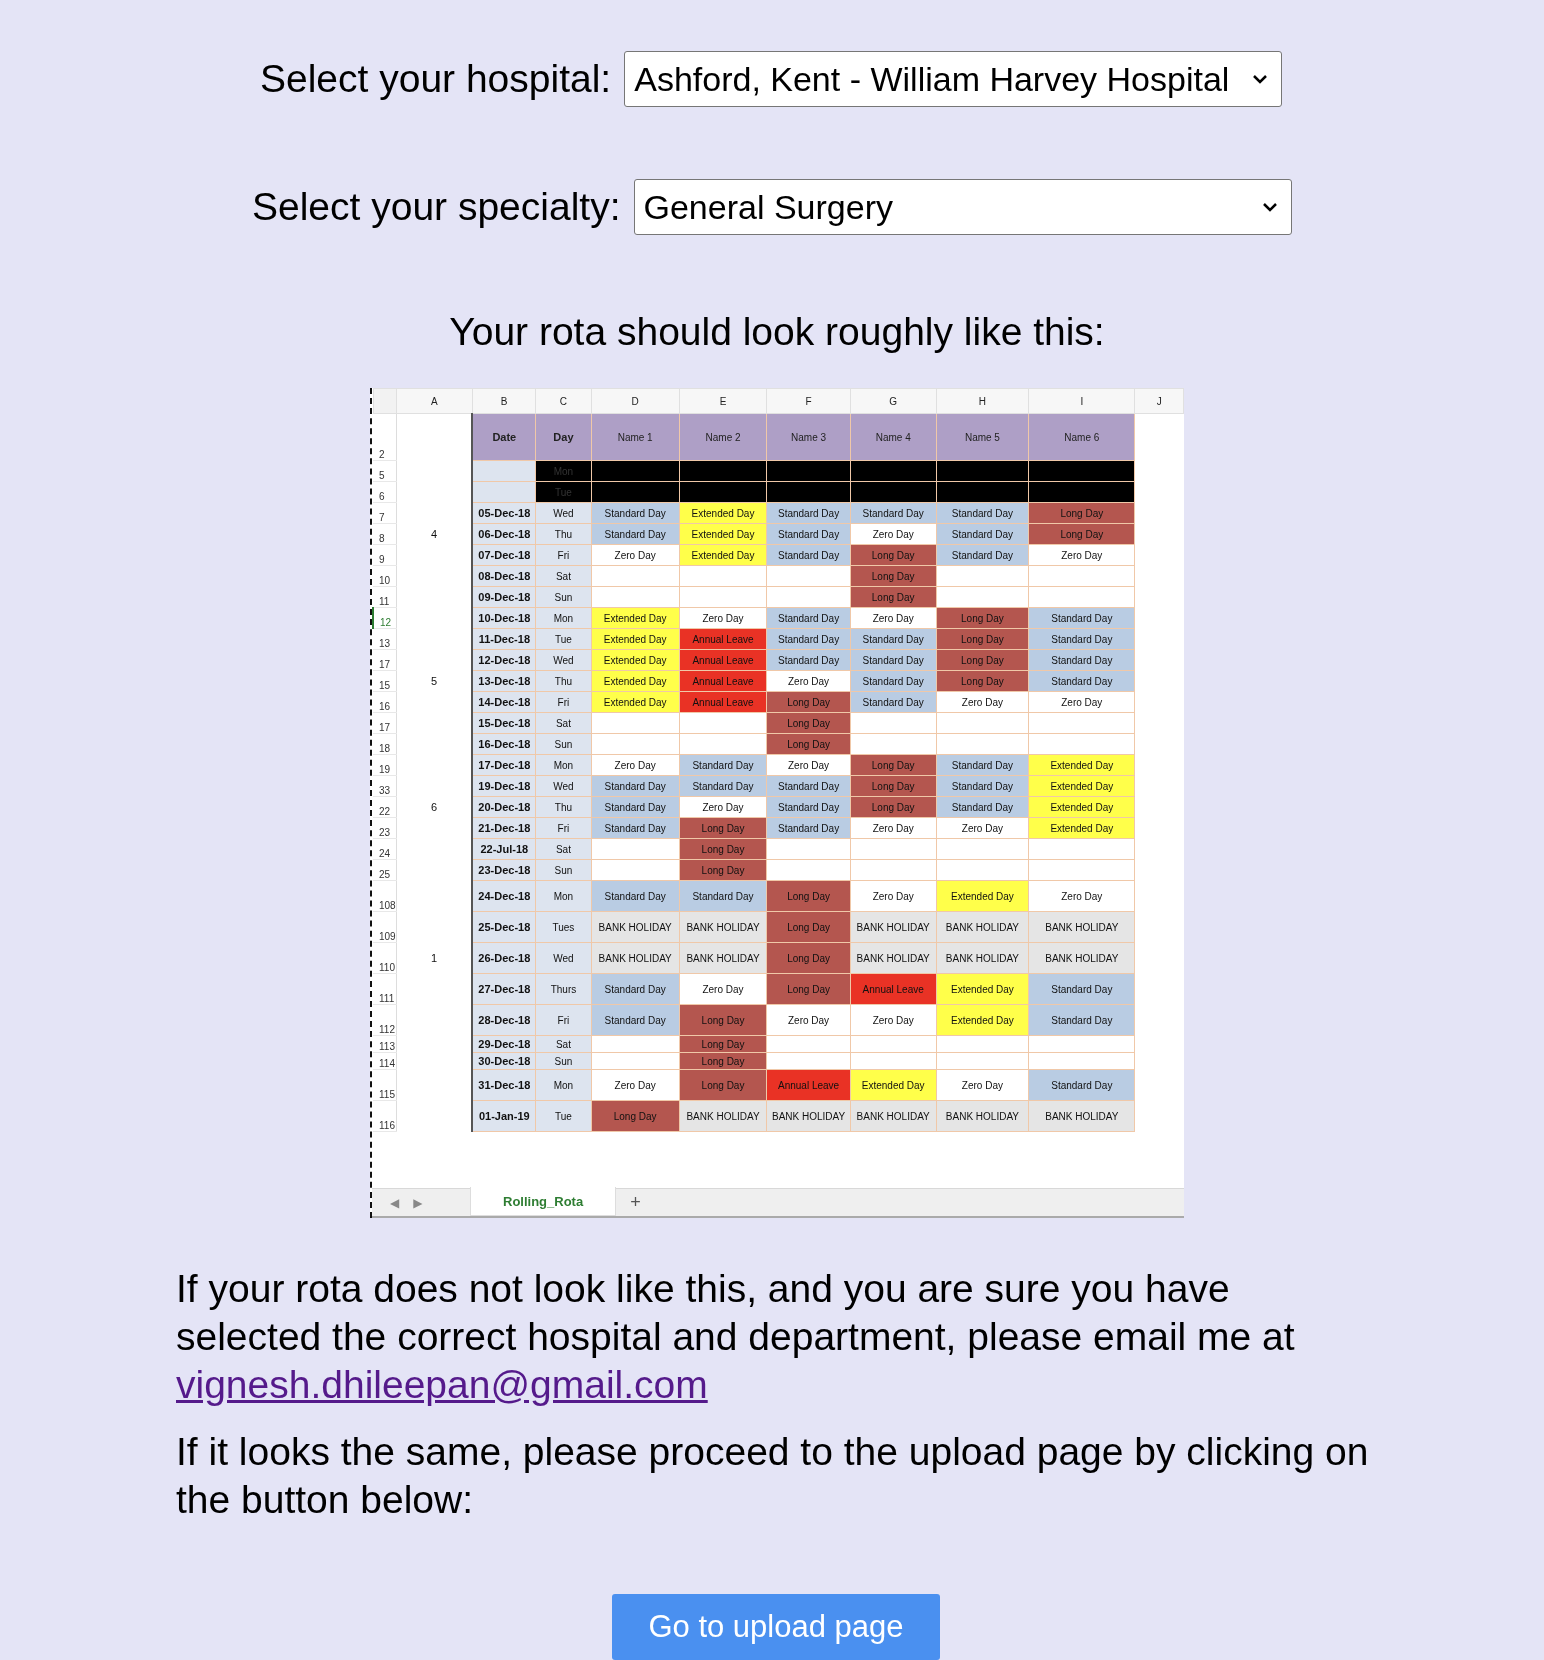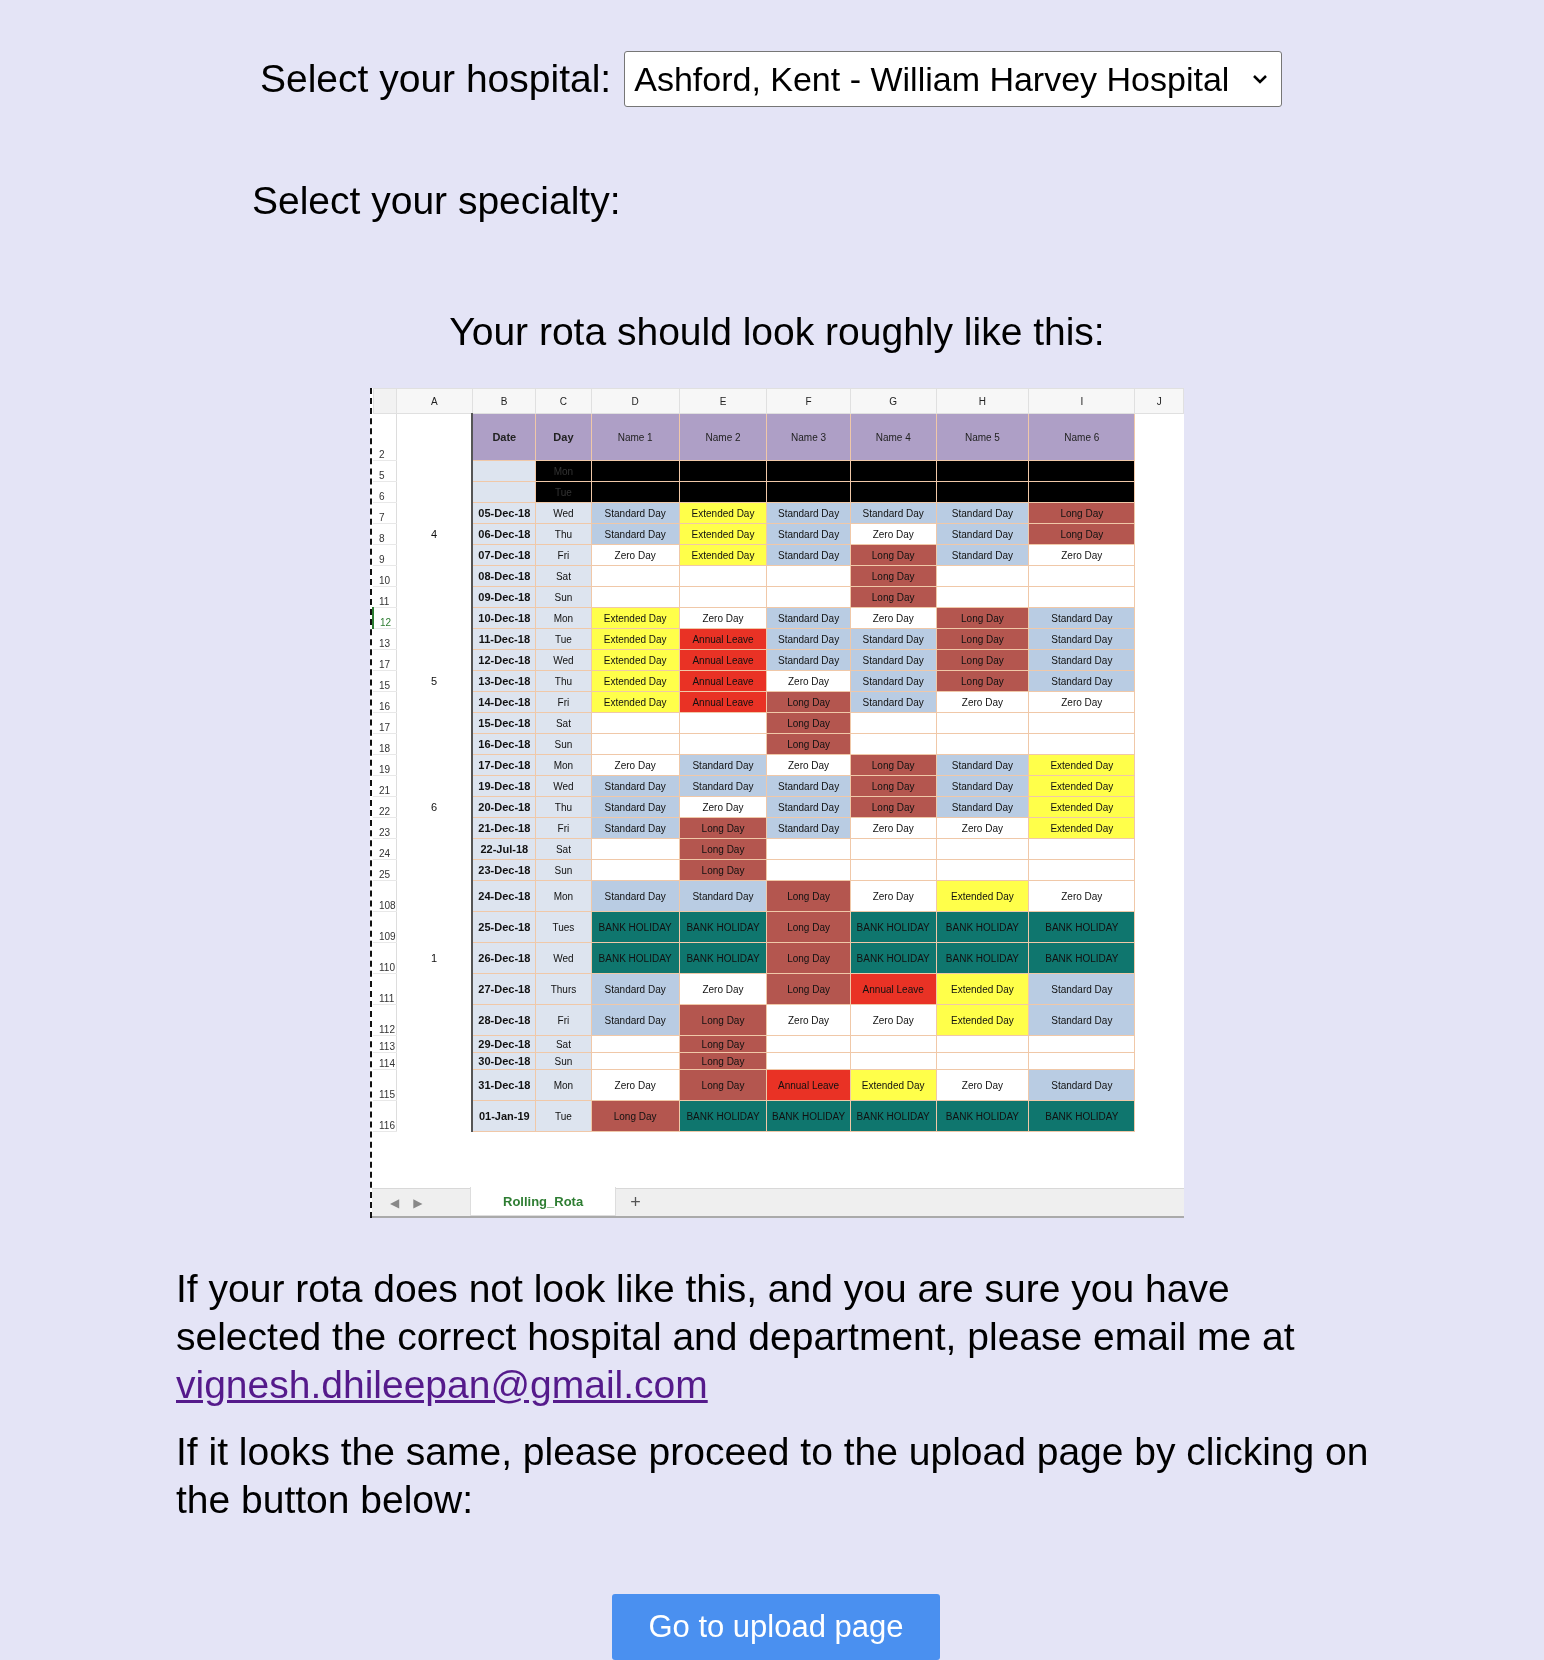--- a/index.html
+++ b/index.html
@@ -36,21 +36,21 @@
   .sheet td.hdr { background:#ae9fc6; color:#222; height:46px; }
   .sheet td.hdr.b { font-weight:bold; font-size:11px; }
   .sheet td.date { background:#dde4ef; font-weight:bold; font-size:11px; }
   .sheet td.day { background:#dde4ef; font-size:10px; }
   .sheet td.black { background:#000; color:#333; }
   .S { background:#b9cce3; }
   .E { background:#ffff4a; }
   .L { background:#b4564f; }
   .A { background:#e93225; }
   .Z { background:#fff; }
-  .B { background:#0f766e; }
+  .B { background:#e5e5e5; }
   .W { background:#fff; }
   .sheet td.colJ { background:#fff; border:none; border-left:1px solid #ddd; }
   .tabbar {
     position:absolute; left:0; bottom:0; width:100%; height:30px; background:#efefef;
     border-top:1px solid #d8d8d8; border-bottom:2px solid #aaa; box-sizing:border-box; display:flex; align-items:center;
   }
   .tabbar .nav { width:80px; display:flex; gap:14px; padding-left:18px; color:#888; font-size:12px; }
   .tabbar .tab { background:#fff; height:28px; margin-top:-2px; padding:0 32px; display:flex; align-items:center; color:#2e7d32; font-size:13px; font-weight:bold; border:1px solid #ddd; border-top:none; }
   .tabbar .add { margin-left:14px; color:#555; font-size:18px; }
 
@@ -70,20 +70,26 @@
   <div class="sel" style="width:658px;">
     <span>Ashford, Kent - William Harvey Hospital</span>
     <svg class="chev" viewBox="0 0 18 18">
         <path d="M3 6 L9 12 L15 6" fill="none" stroke="#000" stroke-width="2.5"></path>
       </svg>
   </div>
 </div>
 
 <div class="row-form" style="left:252px; top:179px;">
   <label>Select your specialty:</label>
+  <div class="sel" style="width:658px;">
+    <span>General Surgery</span>
+    <svg class="chev" viewBox="0 0 18 18">
+        <path d="M3 6 L9 12 L15 6" fill="none" stroke="#000" stroke-width="2.5"></path>
+      </svg>
+  </div>
 </div>
 
 <h2 class="rota-title">Your rota should look roughly like this:</h2>
 
 <div class="sheet">
   <table id="sheet-table">
     <colgroup>
       <col style="width:22px">
         <col style="width:82px">
         <col style="width:64px">
@@ -314,21 +320,21 @@
           <td class="day" style="height: 20px;">Mon</td>
           <td class="Z" style="height: 20px;">Zero Day</td>
           <td class="S" style="height: 20px;">Standard Day</td>
           <td class="Z" style="height: 20px;">Zero Day</td>
           <td class="L" style="height: 20px;">Long Day</td>
           <td class="S" style="height: 20px;">Standard Day</td>
           <td class="E" style="height: 20px;">Extended Day</td>
           <td class="colJ"></td>
         </tr>
         <tr>
-          <td class="rn" style="height: 20px;">21</td>
+          <td class="rn" style="height: 20px;">33</td>
           <td class="colA" style="height: 20px;"></td>
           <td class="date" style="height: 20px;">19-Dec-18</td>
           <td class="day" style="height: 20px;">Wed</td>
           <td class="S" style="height: 20px;">Standard Day</td>
           <td class="S" style="height: 20px;">Standard Day</td>
           <td class="S" style="height: 20px;">Standard Day</td>
           <td class="L" style="height: 20px;">Long Day</td>
           <td class="S" style="height: 20px;">Standard Day</td>
           <td class="E" style="height: 20px;">Extended Day</td>
           <td class="colJ"></td>

